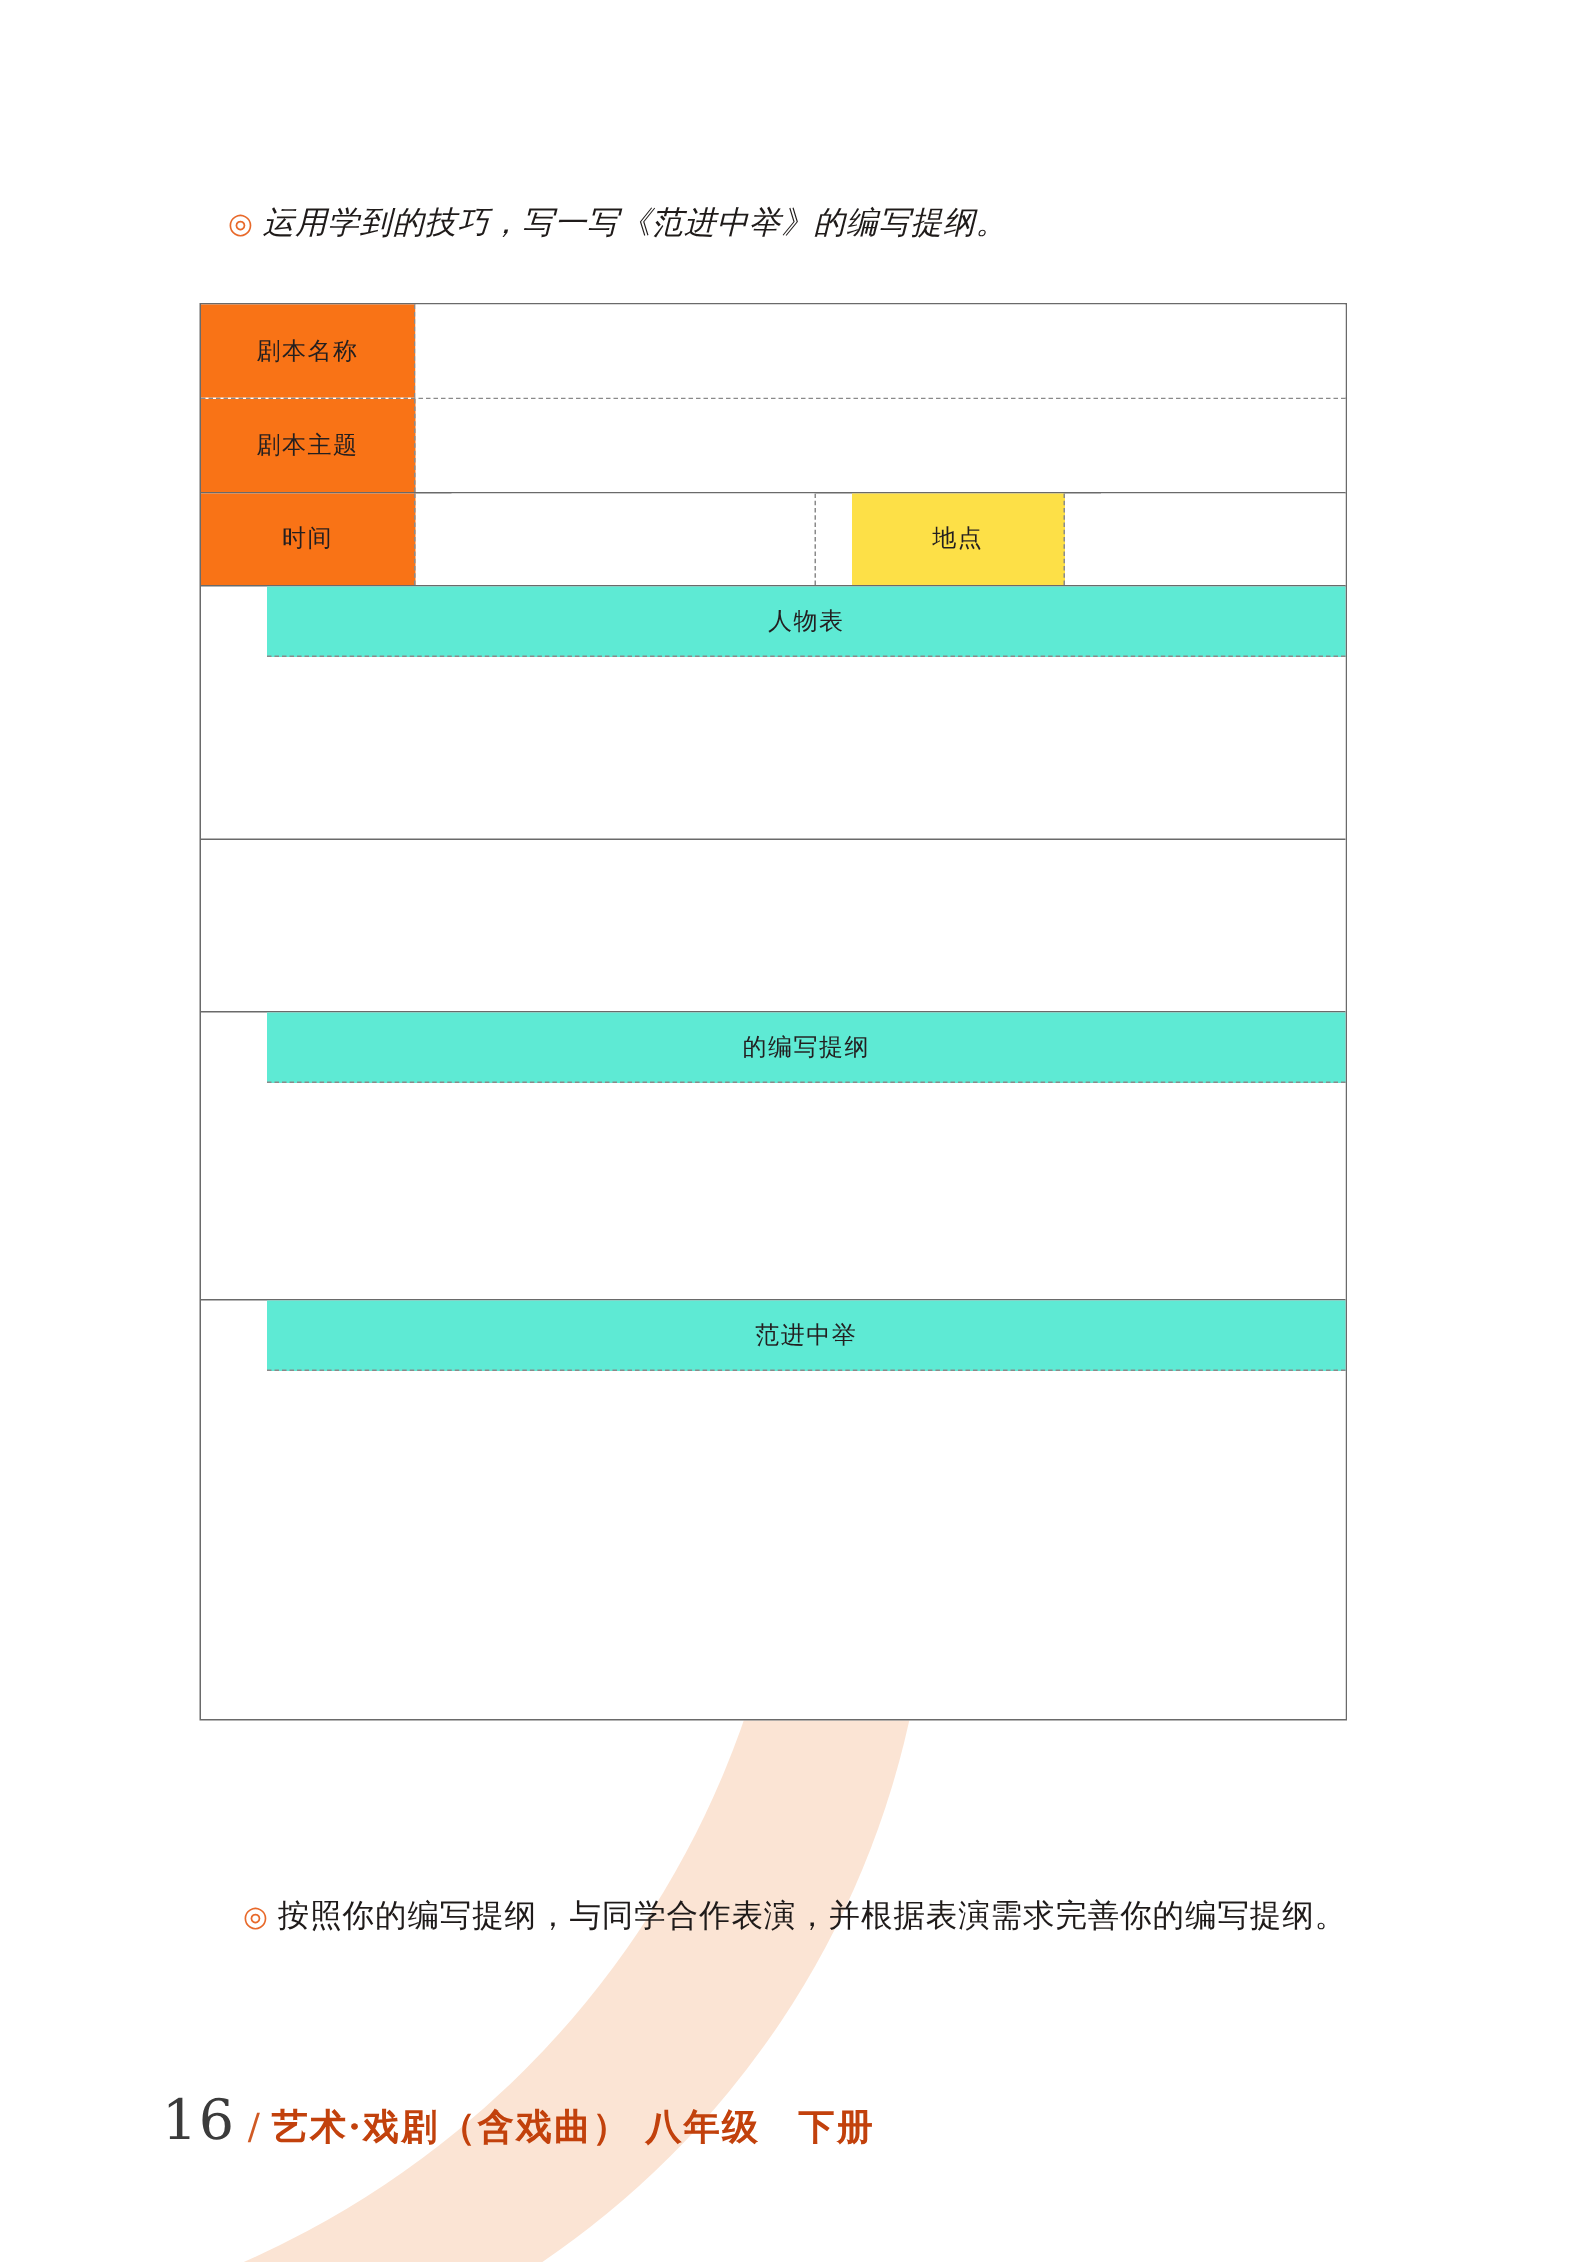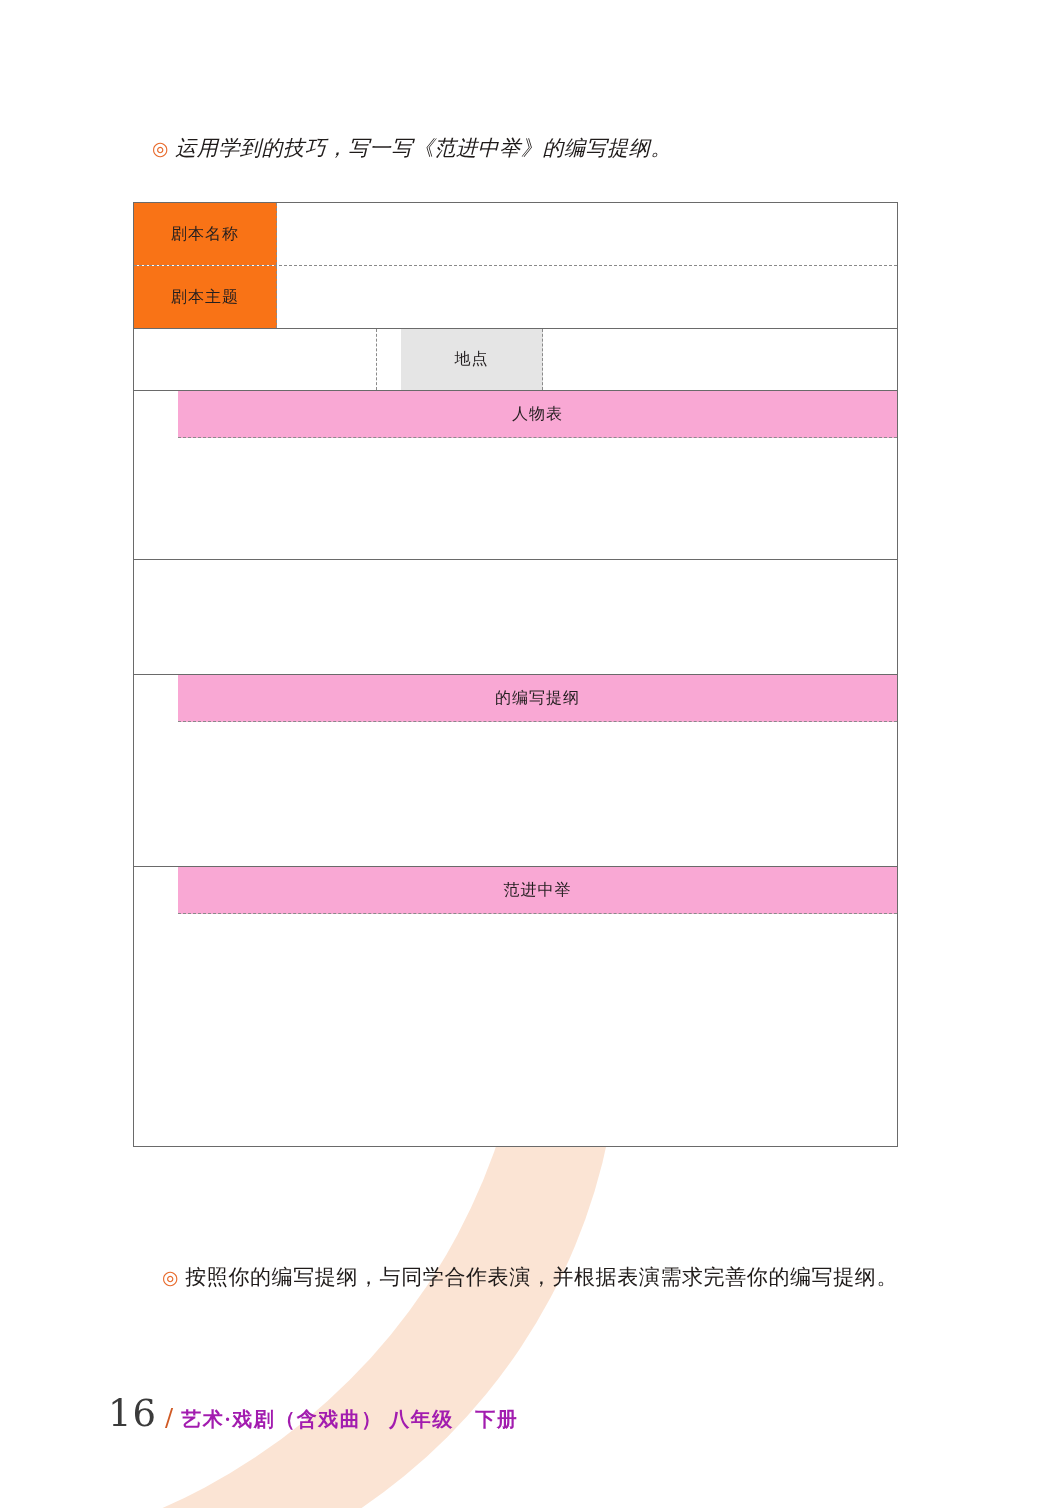--- a/index.html
+++ b/index.html
@@ -129,32 +129,32 @@
   .value-cell {
     flex: 1;
     background: #ffffff;
     box-sizing: border-box;
   }
   .h-62 { height: 62px; }
   .h-61 { height: 61px; }
 
   .mid-label {
     width: 142px;
-    background: #e5e5e5;
+    background: #fde047;
     display: flex;
     align-items: center;
     justify-content: center;
     font-size: 16px;
     letter-spacing: 1px;
     box-sizing: border-box;
   }
 
   .section-head {
     height: 47px;
-    background: #f9a8d4;
+    background: #5eead4;
     display: flex;
     align-items: center;
     justify-content: center;
     font-size: 16px;
     letter-spacing: 1px;
     box-sizing: border-box;
     color: #231f20;
     margin-left: 44px;
   }
   .write-area {
@@ -195,25 +195,24 @@
     letter-spacing: 1px;
     color: #3b3b3b;
     font-weight: 400;
   }
   .footer-slash {
     font-size: 24px;
     margin: 0 8px;
     color: #d05a24;
   }
   .footer-text {
-    font-size: 20px;
+    font-size: 24px;
     font-weight: bold;
     letter-spacing: 1.5px;
-    color: #a21caf;
-    font-family: Liberation Serif, serif;
+    color: #c2410c;
   }
 </style>
 </head>
 <body>
 
 <div class="bg-layer">
   <div class="swirl swirl-a"></div>
   <div class="swirl swirl-c"></div>
   <div class="swirl swirl-b"></div>
   <div class="swirl swirl-d"></div>
@@ -232,20 +231,21 @@
       <div class="label-cell h-62 dash-r">剧本名称</div>
       <div class="value-cell h-62"></div>
     </div>
 
     <div class="row solid-b">
       <div class="label-cell h-62 dash-r">剧本主题</div>
       <div class="value-cell h-62"></div>
     </div>
 
     <div class="row solid-b">
+      <div class="label-cell h-61 dash-r">时间</div>
       <div class="value-cell h-61 dash-r" style="flex:0 0 243px;"></div>
       <div class="mid-label h-61 dash-r">地点</div>
       <div class="value-cell h-61"></div>
     </div>
 
     <div class="section-head dash-b">人物表</div>
     <div class="write-area wa-122 solid-b"></div>
 
     <div class="write-area wa-115 solid-b"></div>
 

